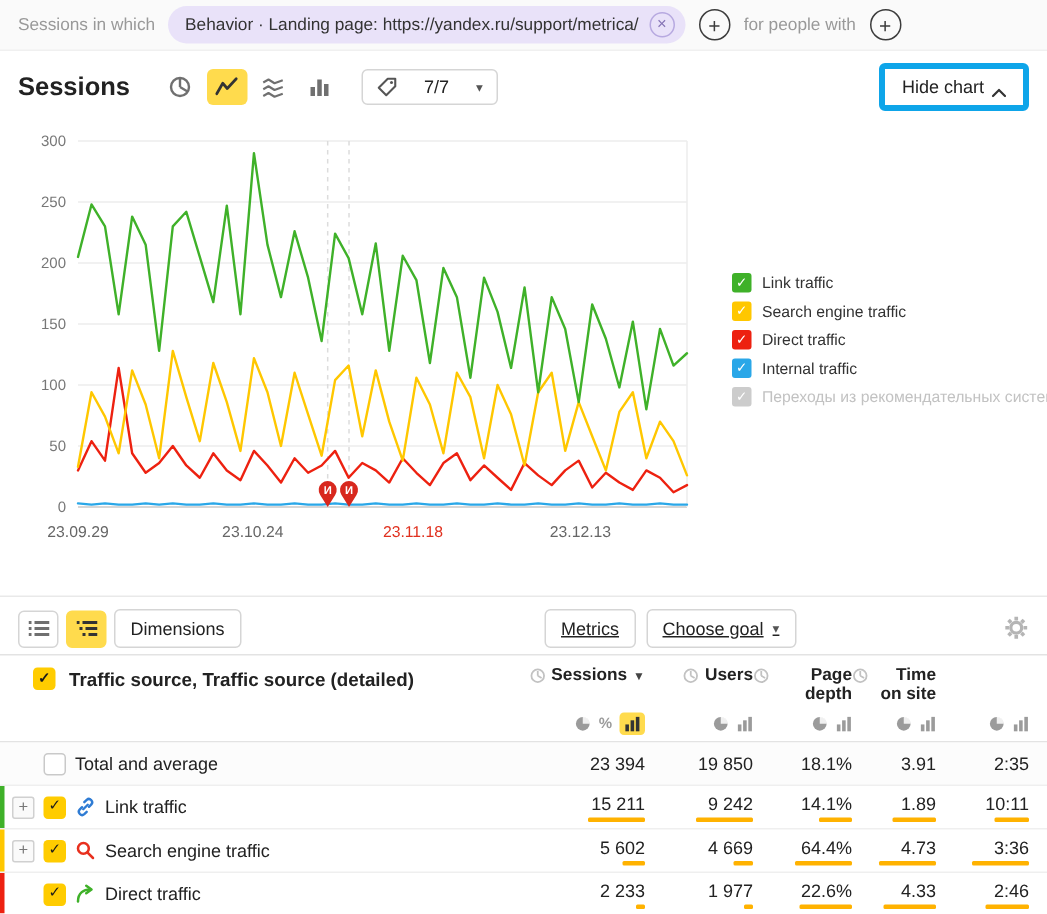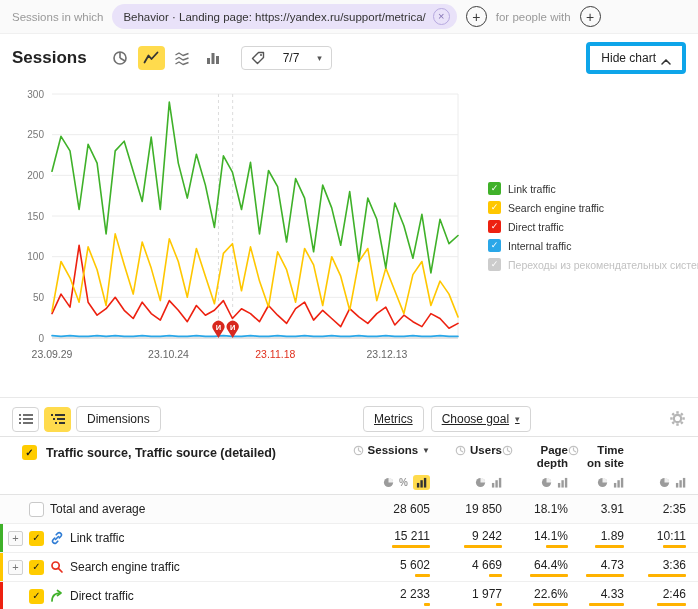--- a/index.html
+++ b/index.html
@@ -372,21 +372,21 @@
       </div>
     </div>
 
     <div class="trow drow total">
       <div class="lab">
         <span class="spacer"></span>
         <span class="cb unchecked"></span>
         <span class="rlabel">Total and average</span>
       </div>
       <div class="val">
-          <span>28 605</span>
+          <span>23 394</span>
         </div>
       <div class="val">
           <span>19 850</span>
         </div>
       <div class="val">
           <span>18.1%</span>
         </div>
       <div class="val">
           <span>3.91</span>
         </div>

